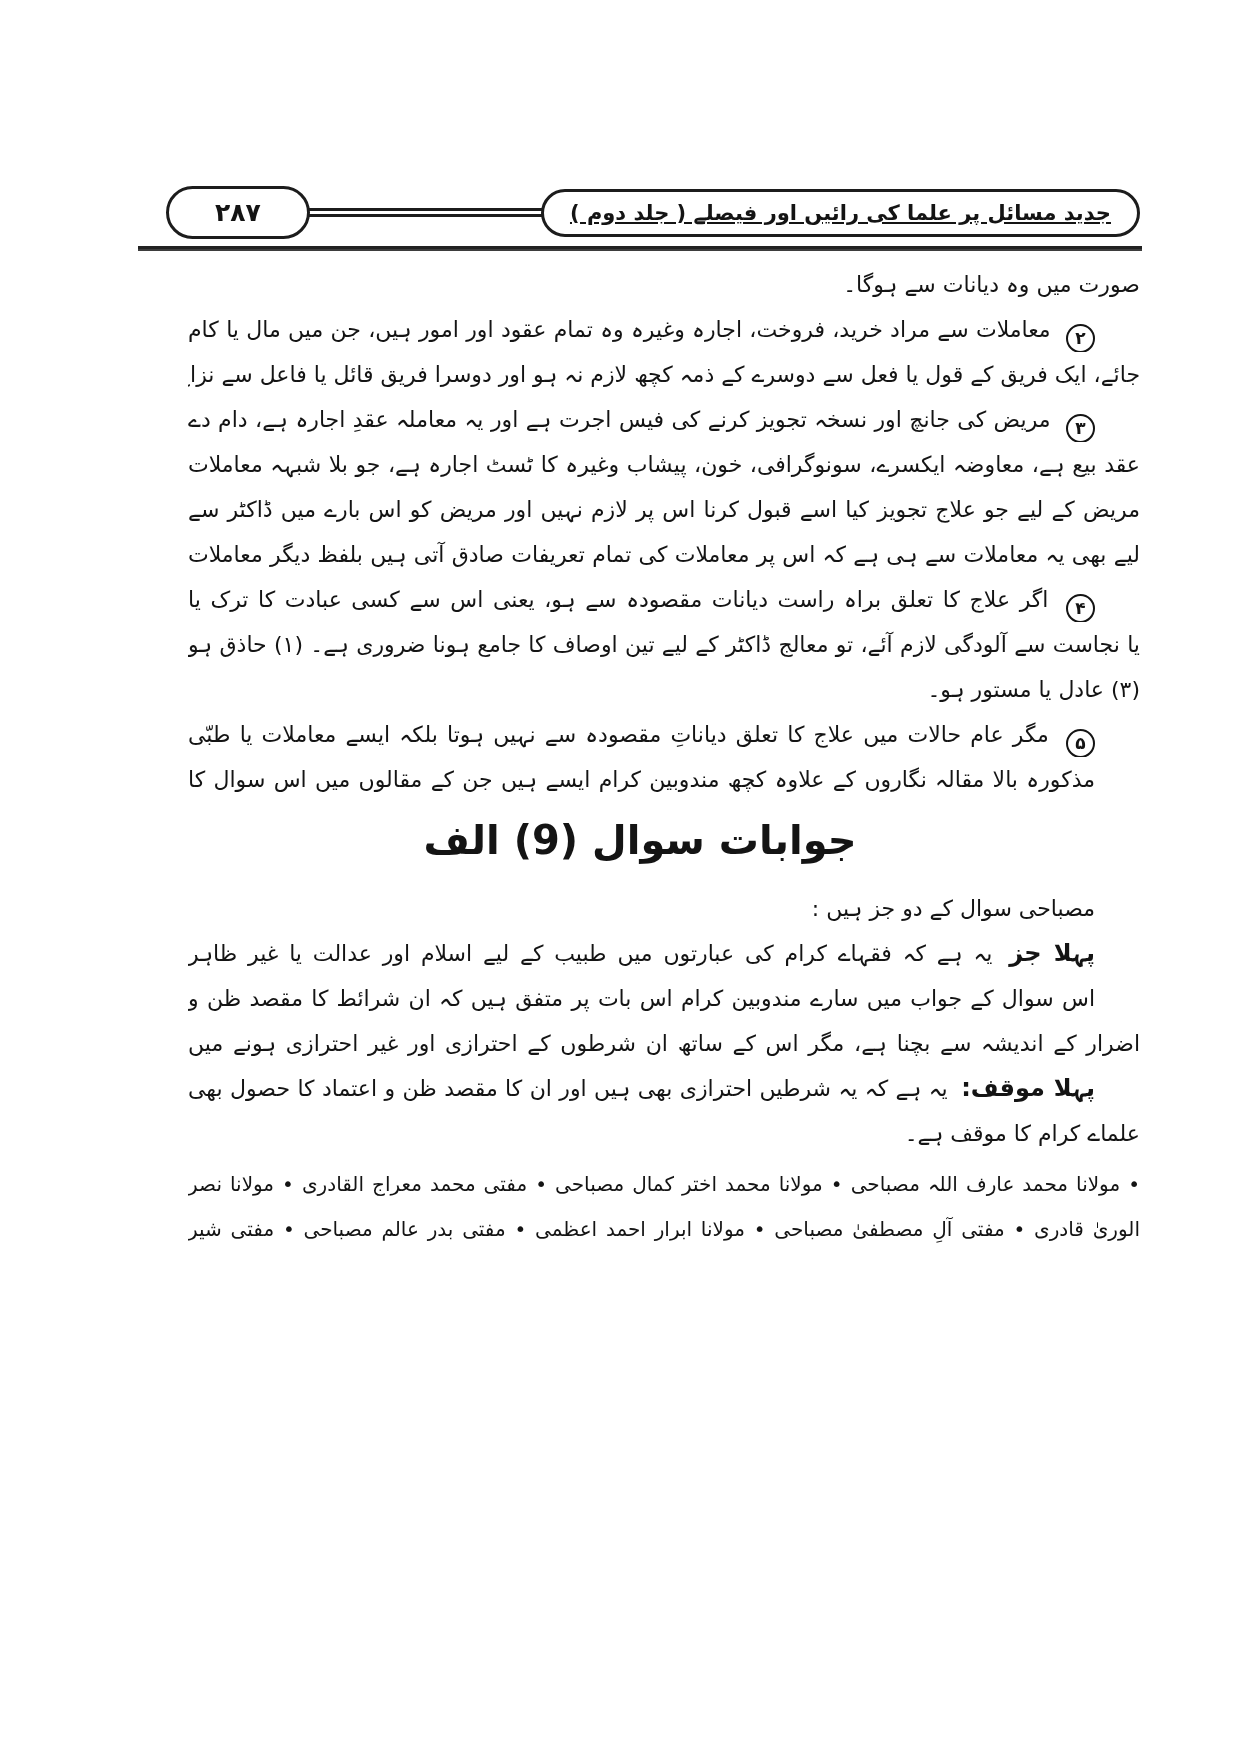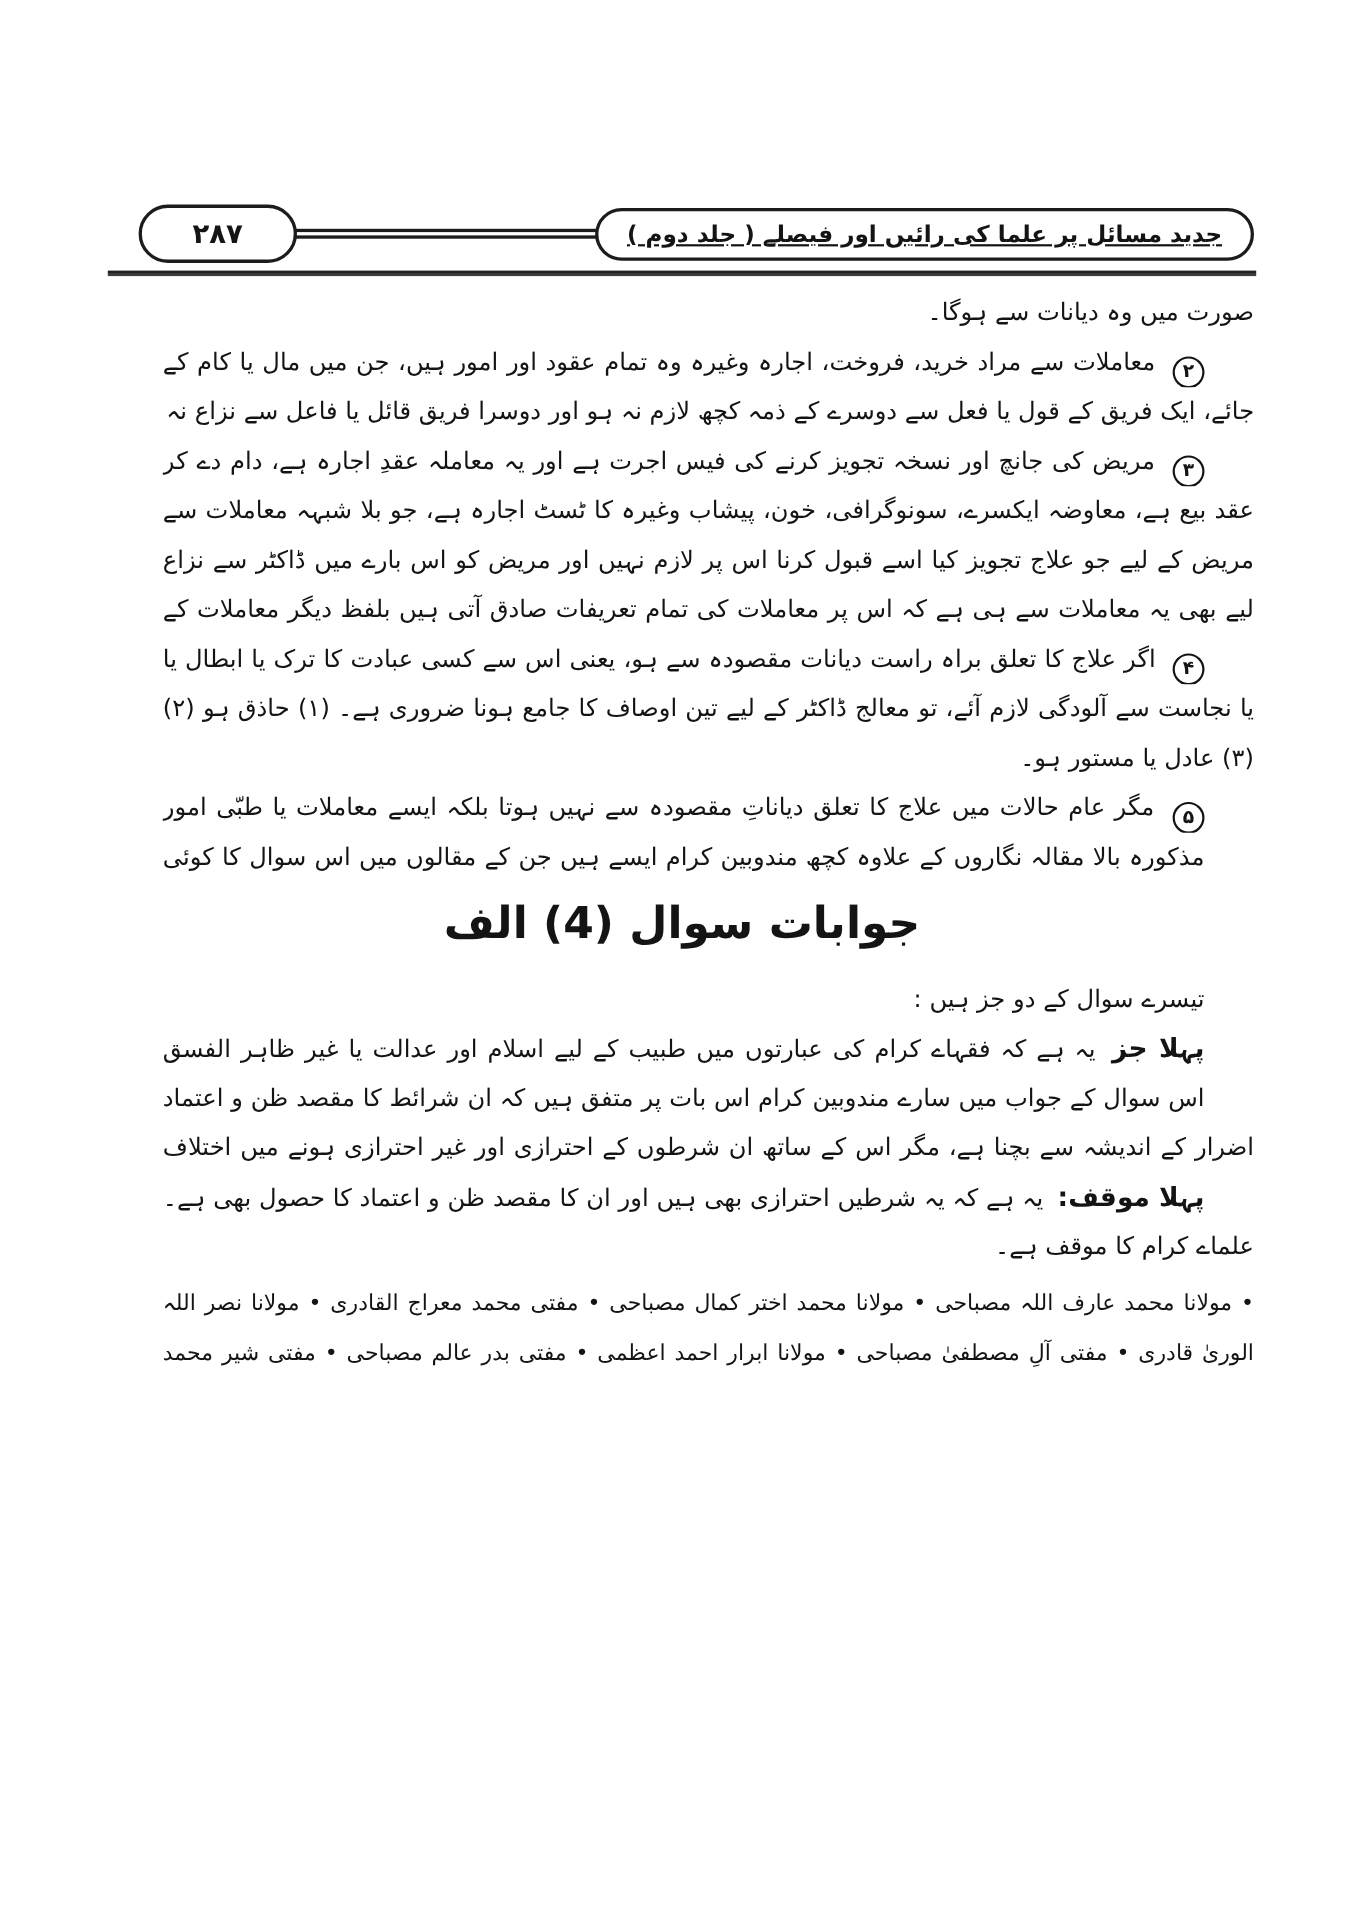--- a/index.html
+++ b/index.html
@@ -8,20 +8,21 @@
     font-family: "DejaVu Sans", sans-serif;
     color: #141414;
     width: 1240px;
   }
   .page {
     position: relative;
     width: 1240px;
     height: 1754px;
     background: #ffffff;
     overflow: hidden;
+    padding-left: 40px;
   }
   
   .page-header {
     margin: 186px 100px 0 100px;
     display: flex;
     direction: ltr;
     align-items: center;
   }
   .capsule {
     background: #ffffff;
@@ -148,23 +149,23 @@
     <p class="ln fill">یا نجاست سے آلودگی لازم آئے، تو معالج ڈاکٹر کے لیے تین اوصاف کا جامع ہونا ضروری ہے۔ (۱) حاذق ہو (۲) مسلمان ہو</p>
     <p class="ln">(۳) عادل یا مستور ہو۔</p>
 
     <p class="ln fill ind">
       <span class="cnum">۵</span>
       <span>مگر عام حالات میں علاج کا تعلق دیاناتِ مقصودہ سے نہیں ہوتا بلکہ ایسے معاملات یا طبّی امور سے ہوتا ہے جن</span>
     </p>
 
     <p class="ln fill ind">مذکورہ بالا مقالہ نگاروں کے علاوہ کچھ مندوبین کرام ایسے ہیں جن کے مقالوں میں اس سوال کا کوئی واضح جواب نہیں ملتا۔</p>
 
-    <h1 class="heading">جوابات سوال (4) الف</h1>
+    <h1 class="heading">جوابات سوال (9) الف</h1>
 
-    <p class="ln ind">تیسرے سوال کے دو جز ہیں :</p>
+    <p class="ln ind">مصباحی سوال کے دو جز ہیں :</p>
 
     <p class="ln fill ind">
       <b class="lead">پہلا جز</b>
       <span>یہ ہے کہ فقہاے کرام کی عبارتوں میں طبیب کے لیے اسلام اور عدالت یا غیر ظاہر الفسق ہونے کی شرطیں</span>
     </p>
 
     <p class="ln fill ind">اس سوال کے جواب میں سارے مندوبین کرام اس بات پر متفق ہیں کہ ان شرائط کا مقصد ظن و اعتماد کا حصول اور</p>
     <p class="ln fill">اضرار کے اندیشہ سے بچنا ہے، مگر اس کے ساتھ ان شرطوں کے احترازی اور غیر احترازی ہونے میں اختلاف ہے، اس</p>
 
     <p class="ln fill ind">

